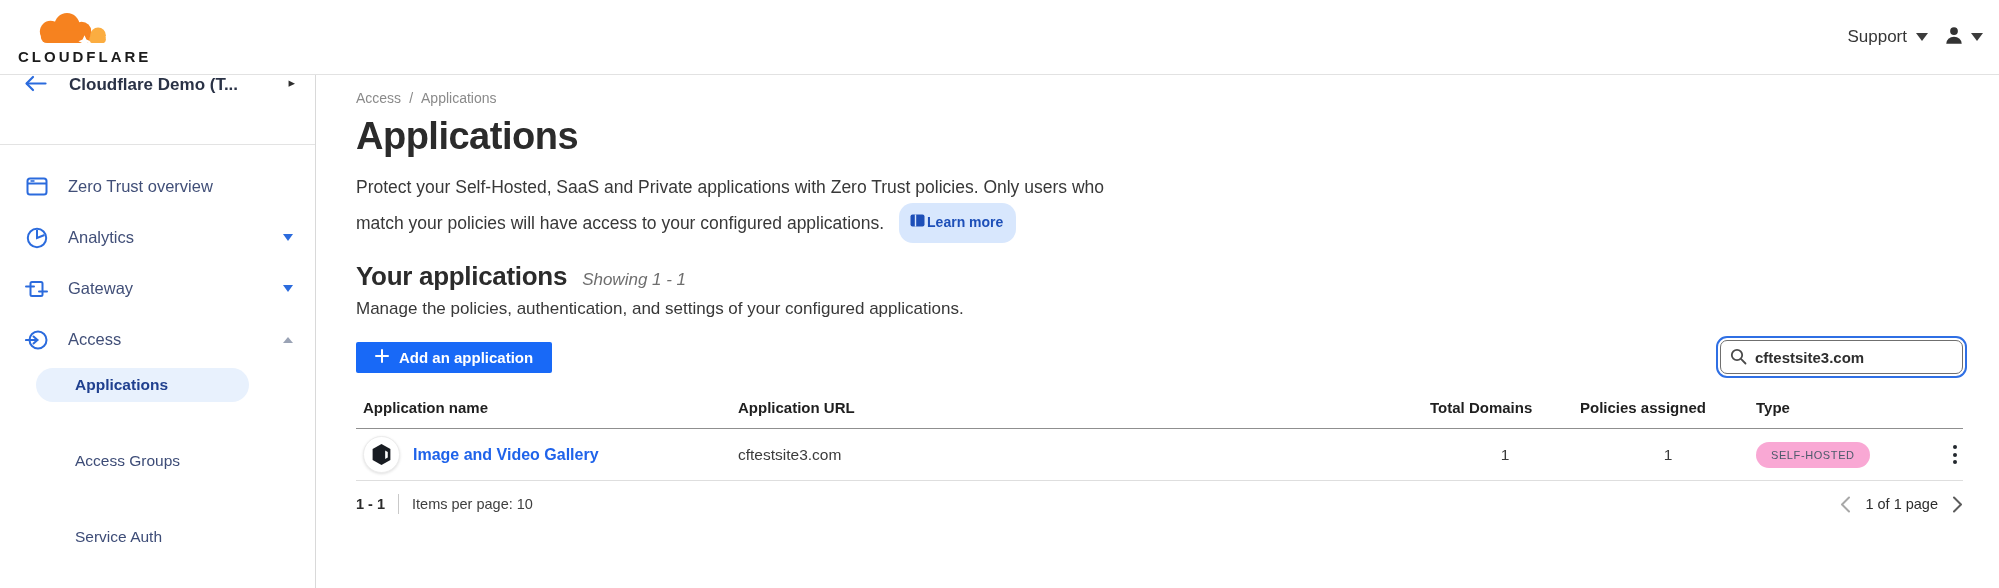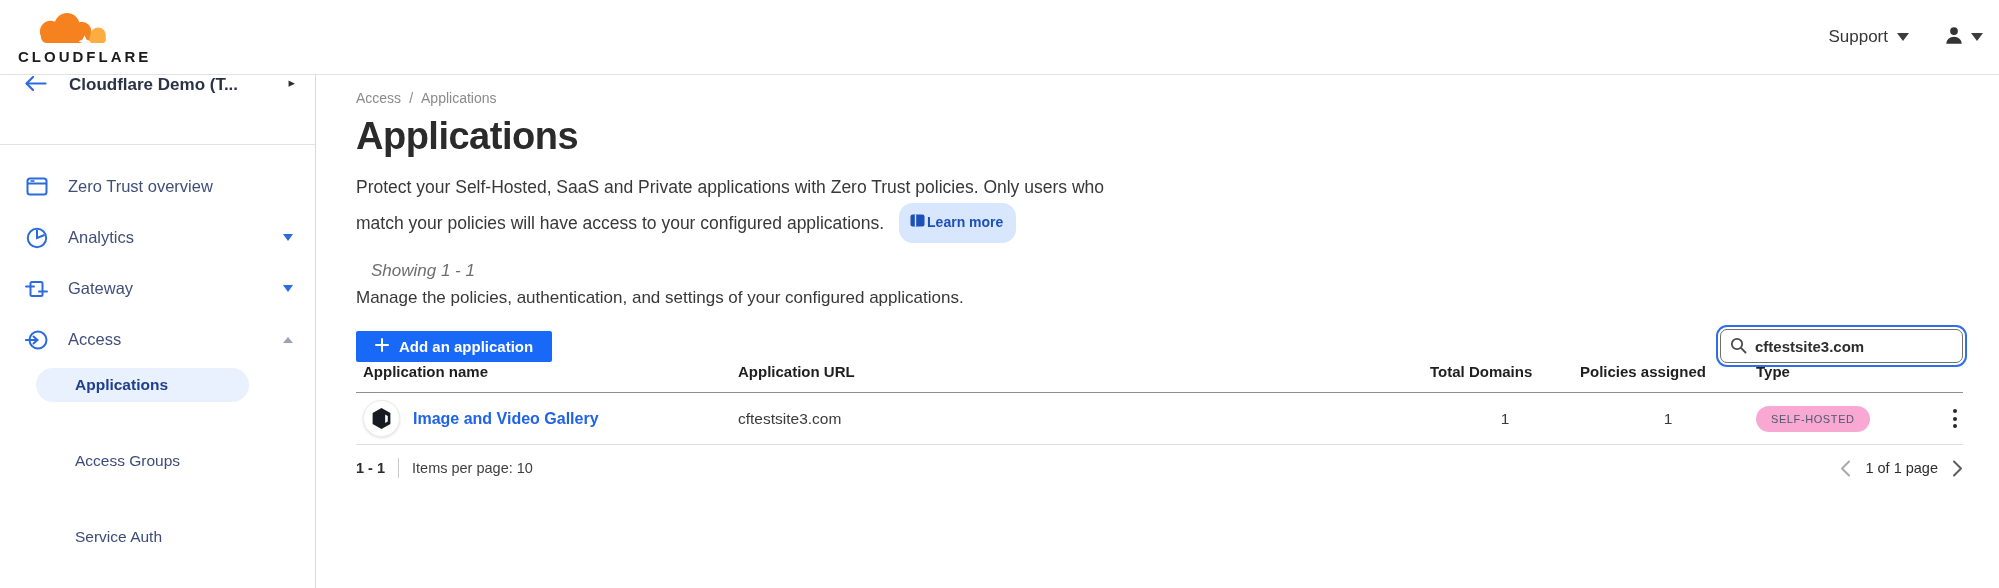--- a/index.html
+++ b/index.html
@@ -4,21 +4,21 @@
 <style>
   * { margin:0; padding:0; box-sizing:border-box; }
   html,body { width:1999px; height:588px; overflow:hidden; background:#fff;
     font-family:"Liberation Sans", sans-serif; color:#313131; }
 
   
   .topbar { height:75px; display:flex; align-items:center; justify-content:space-between;
     border-bottom:1px solid #e2e2e2; padding:0 14px 0 18px; background:#fff; }
   .logo { display:flex; flex-direction:column; align-items:flex-start; margin-top:4px; }
   .logo-word { font-size:15px; font-weight:800; letter-spacing:3px; color:#1b1b1b; margin-top:-2px; }
-  .top-right { display:flex; align-items:center; gap:35px; padding-right:2px; }
+  .top-right { display:flex; align-items:center; gap:16px; padding-right:2px; }
   .support { display:flex; align-items:center; gap:9px; font-size:17px; color:#363636; cursor:pointer; }
   .caret-down { width:0; height:0; border-left:6px solid transparent; border-right:6px solid transparent;
     border-top:8px solid #3c3c3c; }
   .user-menu { display:flex; align-items:center; gap:7px; cursor:pointer; }
 
   
   .shell { display:flex; height:513px; }
 
   
   .sidebar { width:316px; min-width:316px; border-right:1px solid #d9d9d9; background:#fff; }
@@ -61,21 +61,21 @@
   .btn-add { display:inline-flex; align-items:center; gap:10px; background:#1869f7; color:#fff;
     border:none; font-family:inherit; font-size:15px; font-weight:600; padding:0 19px; height:31px;
     border-radius:2px; cursor:pointer; }
   .search { position:relative; width:243px; }
   .search input { width:100%; height:34px; border:1px solid #6f6f6f; border-radius:7px;
     outline:2.5px solid #2f6fe4; outline-offset:2px; padding:0 10px 0 34px; font-family:inherit;
     font-size:15px; color:#2f2f2f; font-weight:600; }
   .search .mag { position:absolute; left:10px; top:8px; }
 
   
-  .tbl { }
+  .tbl { margin-top:25px; }
   .tr { display:grid; grid-template-columns:382px 692px 150px 176px 167px 40px; align-items:center; }
   .thead { border-bottom:1px solid #8f8f8f; padding-bottom:12px; }
   .th { font-size:15px; font-weight:700; color:#1f1f1f; padding-left:7px; }
   .th.num { padding-left:0; }
   .row { height:52px; border-bottom:1px solid #dedede; }
   .cell-name { display:flex; align-items:center; gap:13px; padding-left:7px; }
   .app-ico { width:37px; height:37px; border-radius:50%; border:1px solid #ececec;
     box-shadow:0 1px 3px rgba(0,0,0,.13); display:flex; align-items:center; justify-content:center; background:#fff; }
   .app-link { color:#1f63ea; font-size:16px; font-weight:600; cursor:pointer; text-decoration:none; }
   .cell-url { font-size:15.5px; color:#3b3b3b; }
@@ -245,20 +245,21 @@
           <svg width="15" height="13" viewBox="0 0 15 13">
             <rect x="0.5" y="0.5" width="14" height="12" rx="2" fill="#1d4fb8"></rect>
             <path d="M5.5 0.5 V12.5" stroke="#d8e7fd" stroke-width="1.4"></path>
           </svg>
         </span>
         <span>Learn more</span>
       </span>
     </div>
 
     <div class="h2row">
+      <span class="h2">Your applications</span>
       <span class="showing">Showing 1 - 1</span>
     </div>
     <div class="section-desc">Manage the policies, authentication, and settings of your configured applications.</div>
 
     <div class="toolbar">
       <button class="btn-add">
         <span>
           <svg width="14" height="14" viewBox="0 0 14 14" stroke="#ffffff" stroke-width="2" stroke-linecap="round">
             <path d="M7 1 V13"></path>
               <path d="M1 7 H13"></path>

